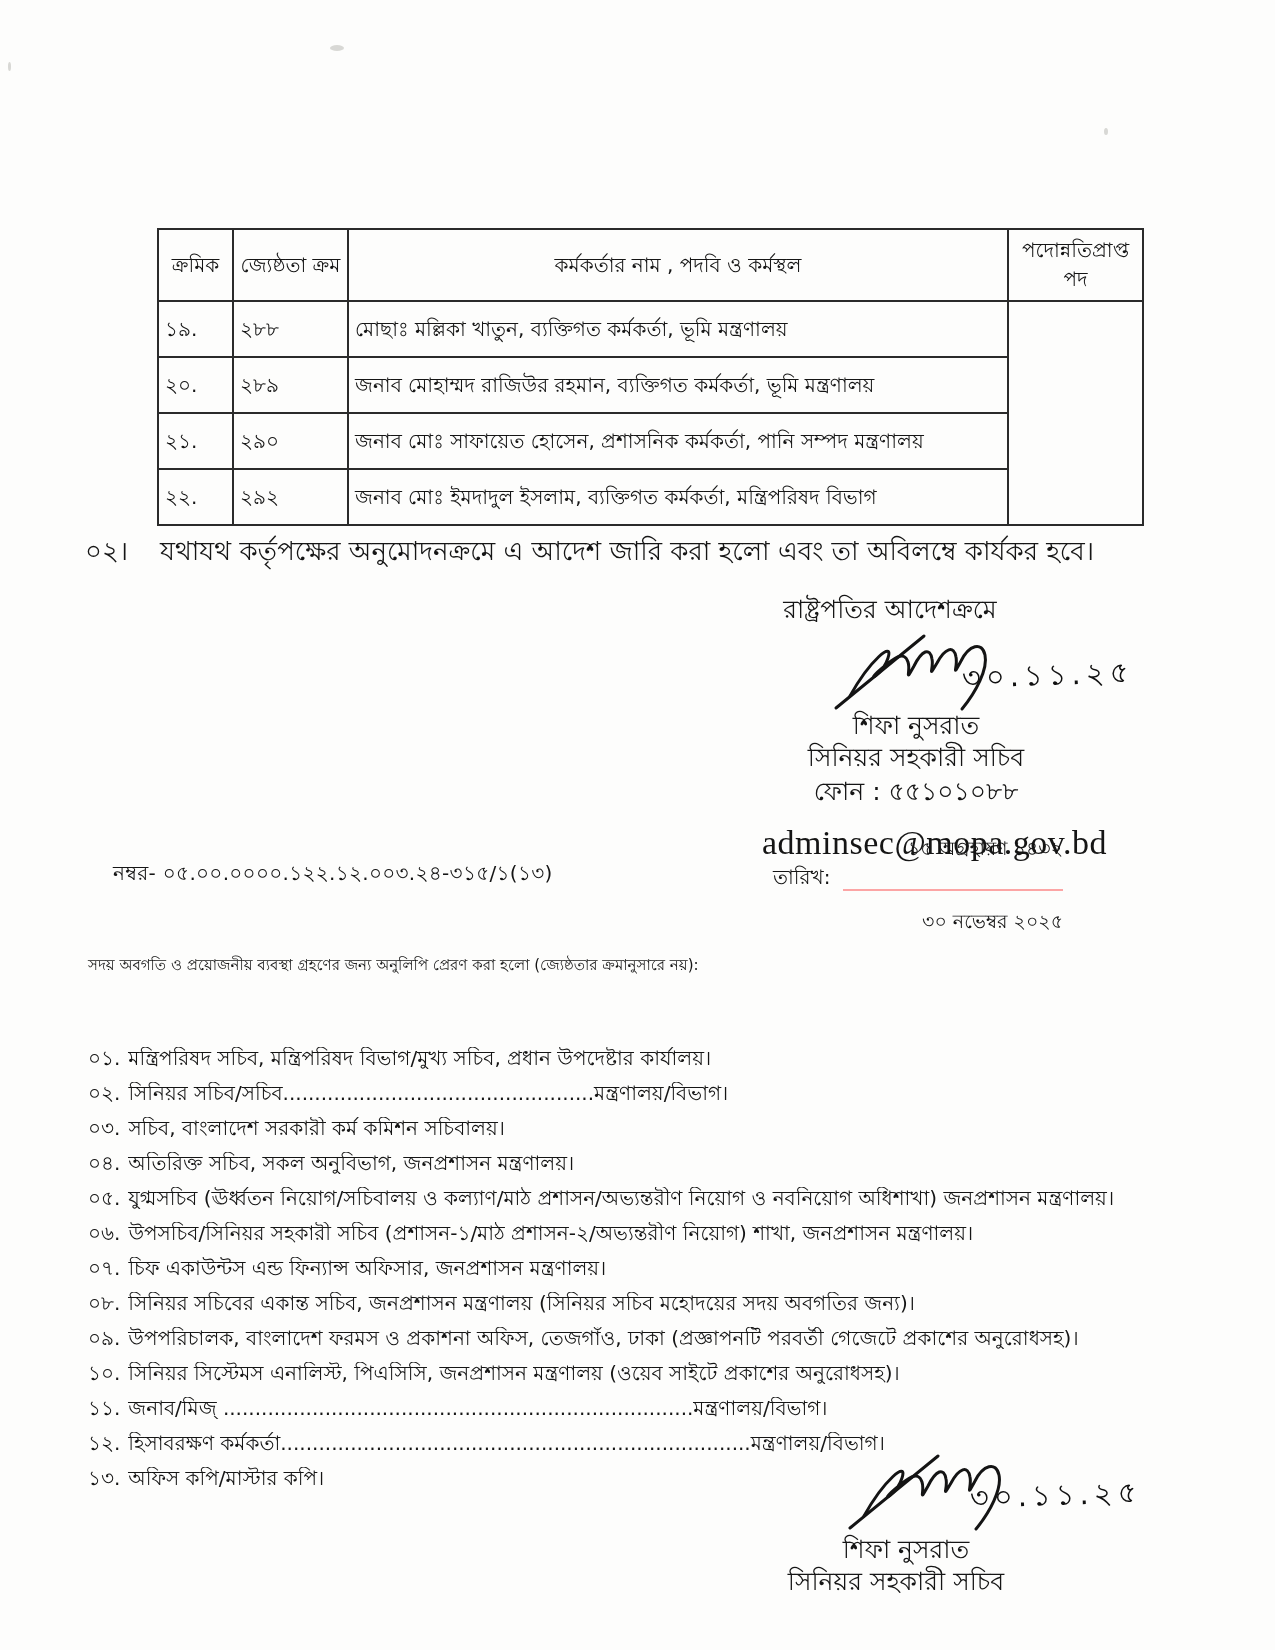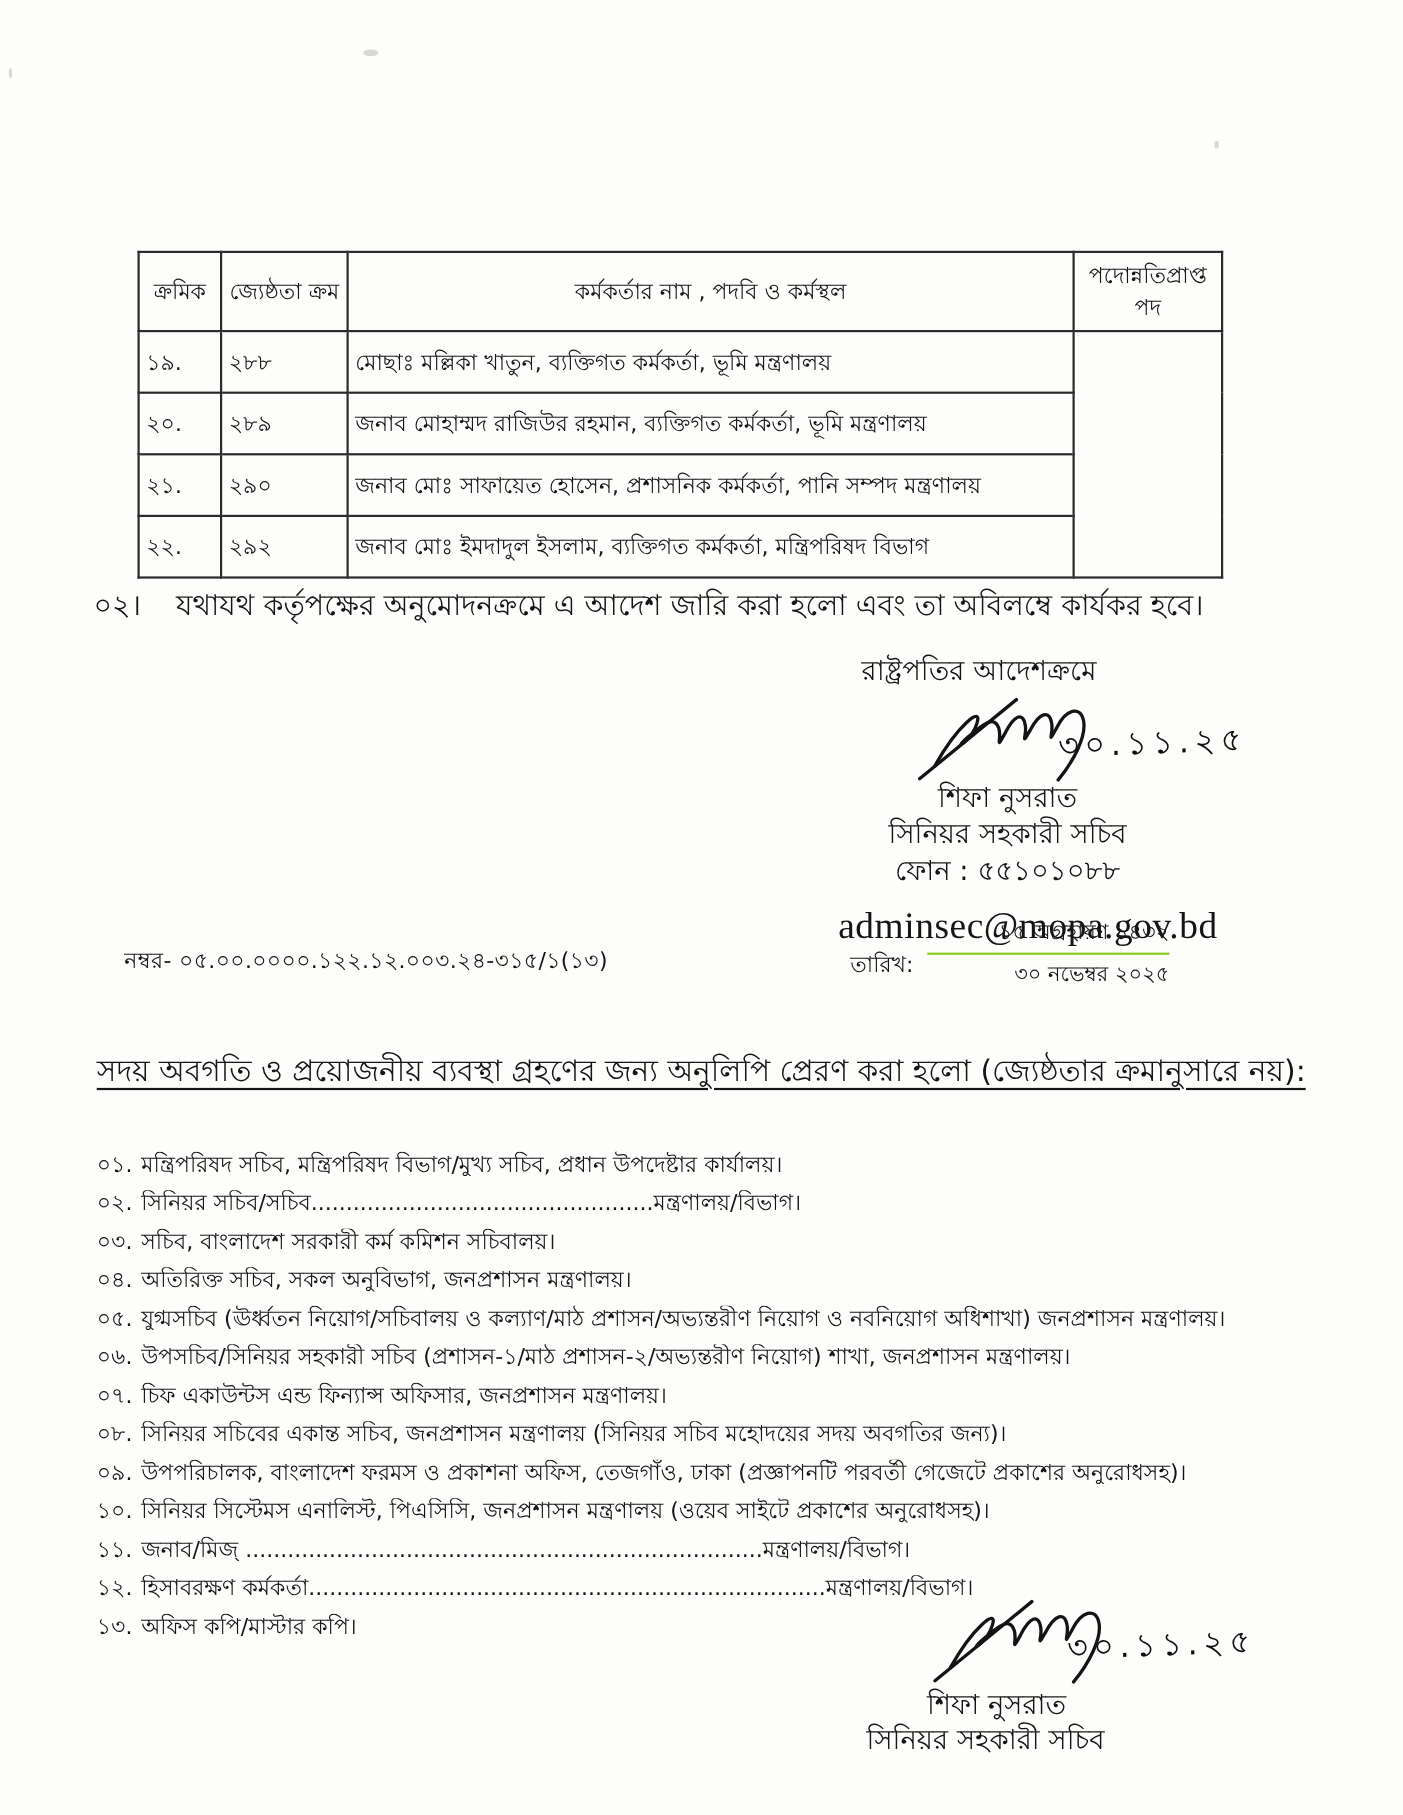--- a/index.html
+++ b/index.html
@@ -10,21 +10,21 @@
     overflow:hidden;
   }
   .abs{position:absolute;}
 
   
   .speck{position:absolute;background:#b9b9b4;border-radius:50%;opacity:.55;}
 
   
   table.officers{
     border-collapse:collapse;table-layout:fixed;
-    width:985px;background:transparent;
+    width:985px;background:transparent;margin-left:32px;
   }
   table.officers td,table.officers th{
     border:2px solid #2b2b2b;
     font-weight:normal;font-size:20px;line-height:1.45;
     padding:4px 6px;vertical-align:middle;color:#151515;
   }
   table.officers th{height:62px;text-align:center;}
   table.officers td{height:46px;}
   td.c,th.c{text-align:left;}
   td.name{text-align:left;padding-left:14px;}
@@ -43,26 +43,26 @@
   }
   .email{
     font-family:"Liberation Serif","DejaVu Serif",serif;
     font-size:34px;letter-spacing:.5px;margin-top:20px;
   }
 
   
   .memo-no{font-size:20px;letter-spacing:.3px;}
   .date-stack{width:220px;text-align:right;font-size:19px;line-height:1.3;}
   .date-stack .top{padding-bottom:5px;}
-  .date-stack .bottom{border-top:2px solid #84cc16;padding-top:6px;}
+  .date-stack .bottom{border-top:2px solid #fca5a5;padding-top:18px;margin-top:23px;}
 
   
   .dist-head{
-    font-size:27px;
-    text-decoration:underline;text-underline-offset:6px;
+    font-size:15px;
+    text-underline-offset:6px;
     text-decoration-thickness:1.5px;
   }
   .dist-list{display:flex;flex-direction:column;gap:13px;width:1130px;margin-top:44px;}
   .dist-item{font-size:20px;line-height:1.1;white-space:nowrap;overflow:hidden;}
   .dist-item .no{display:inline-block;margin-right:8px;}
 
   .sig-scribble{stroke:#141414;fill:none;stroke-linecap:round;}
 </style>
 </head>
 <body>

